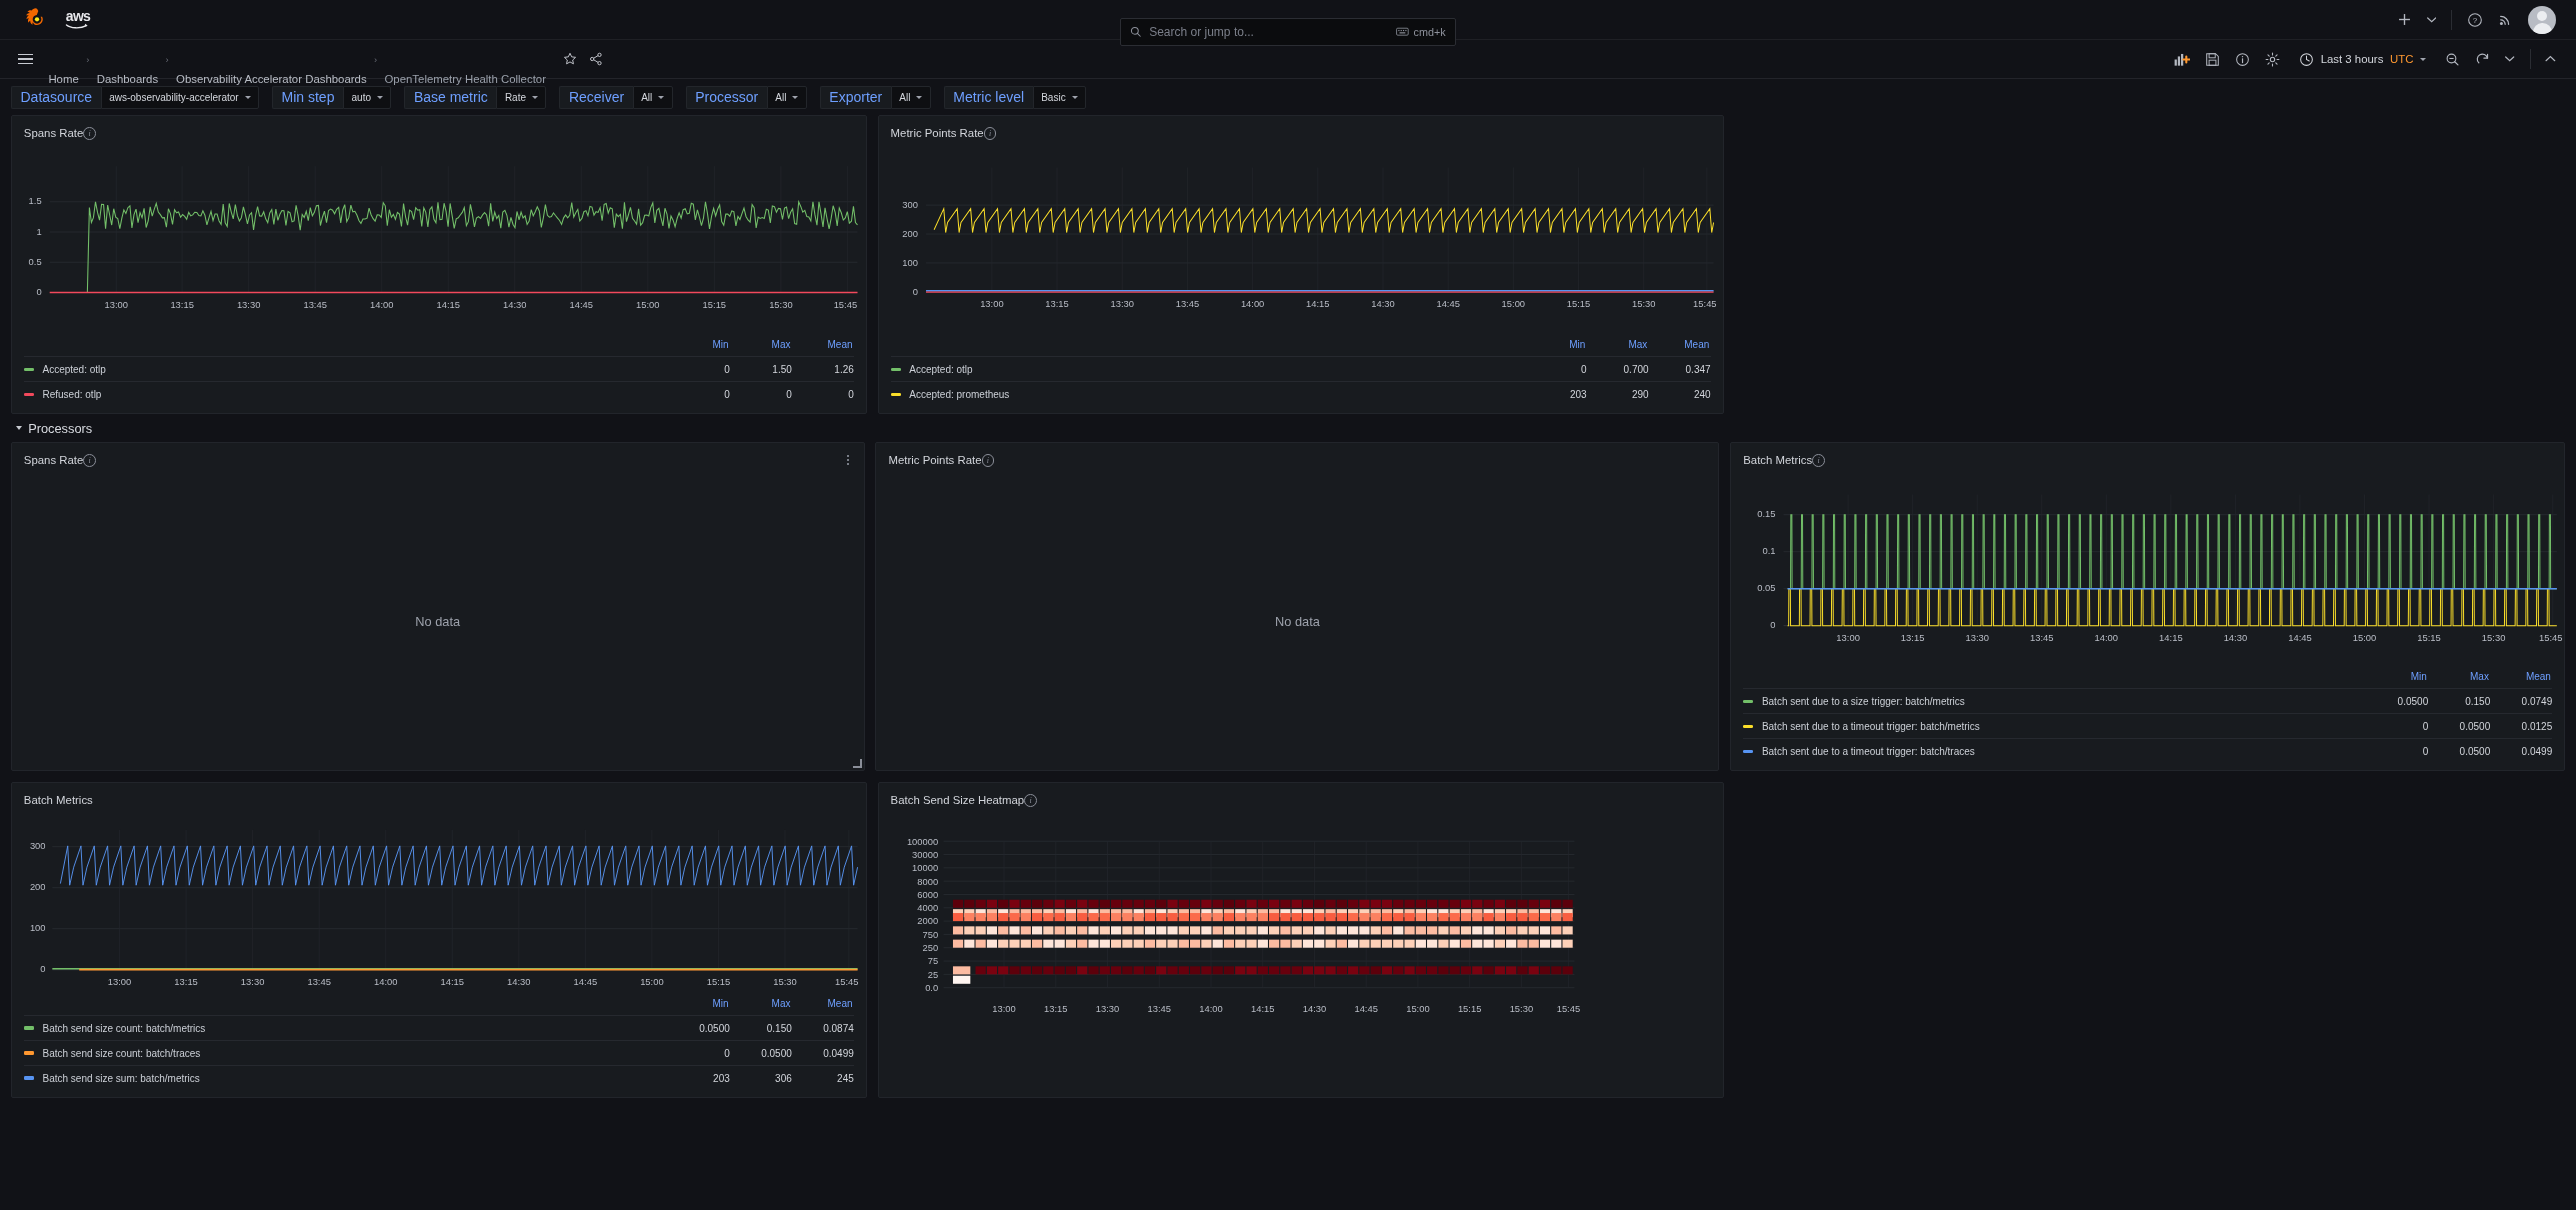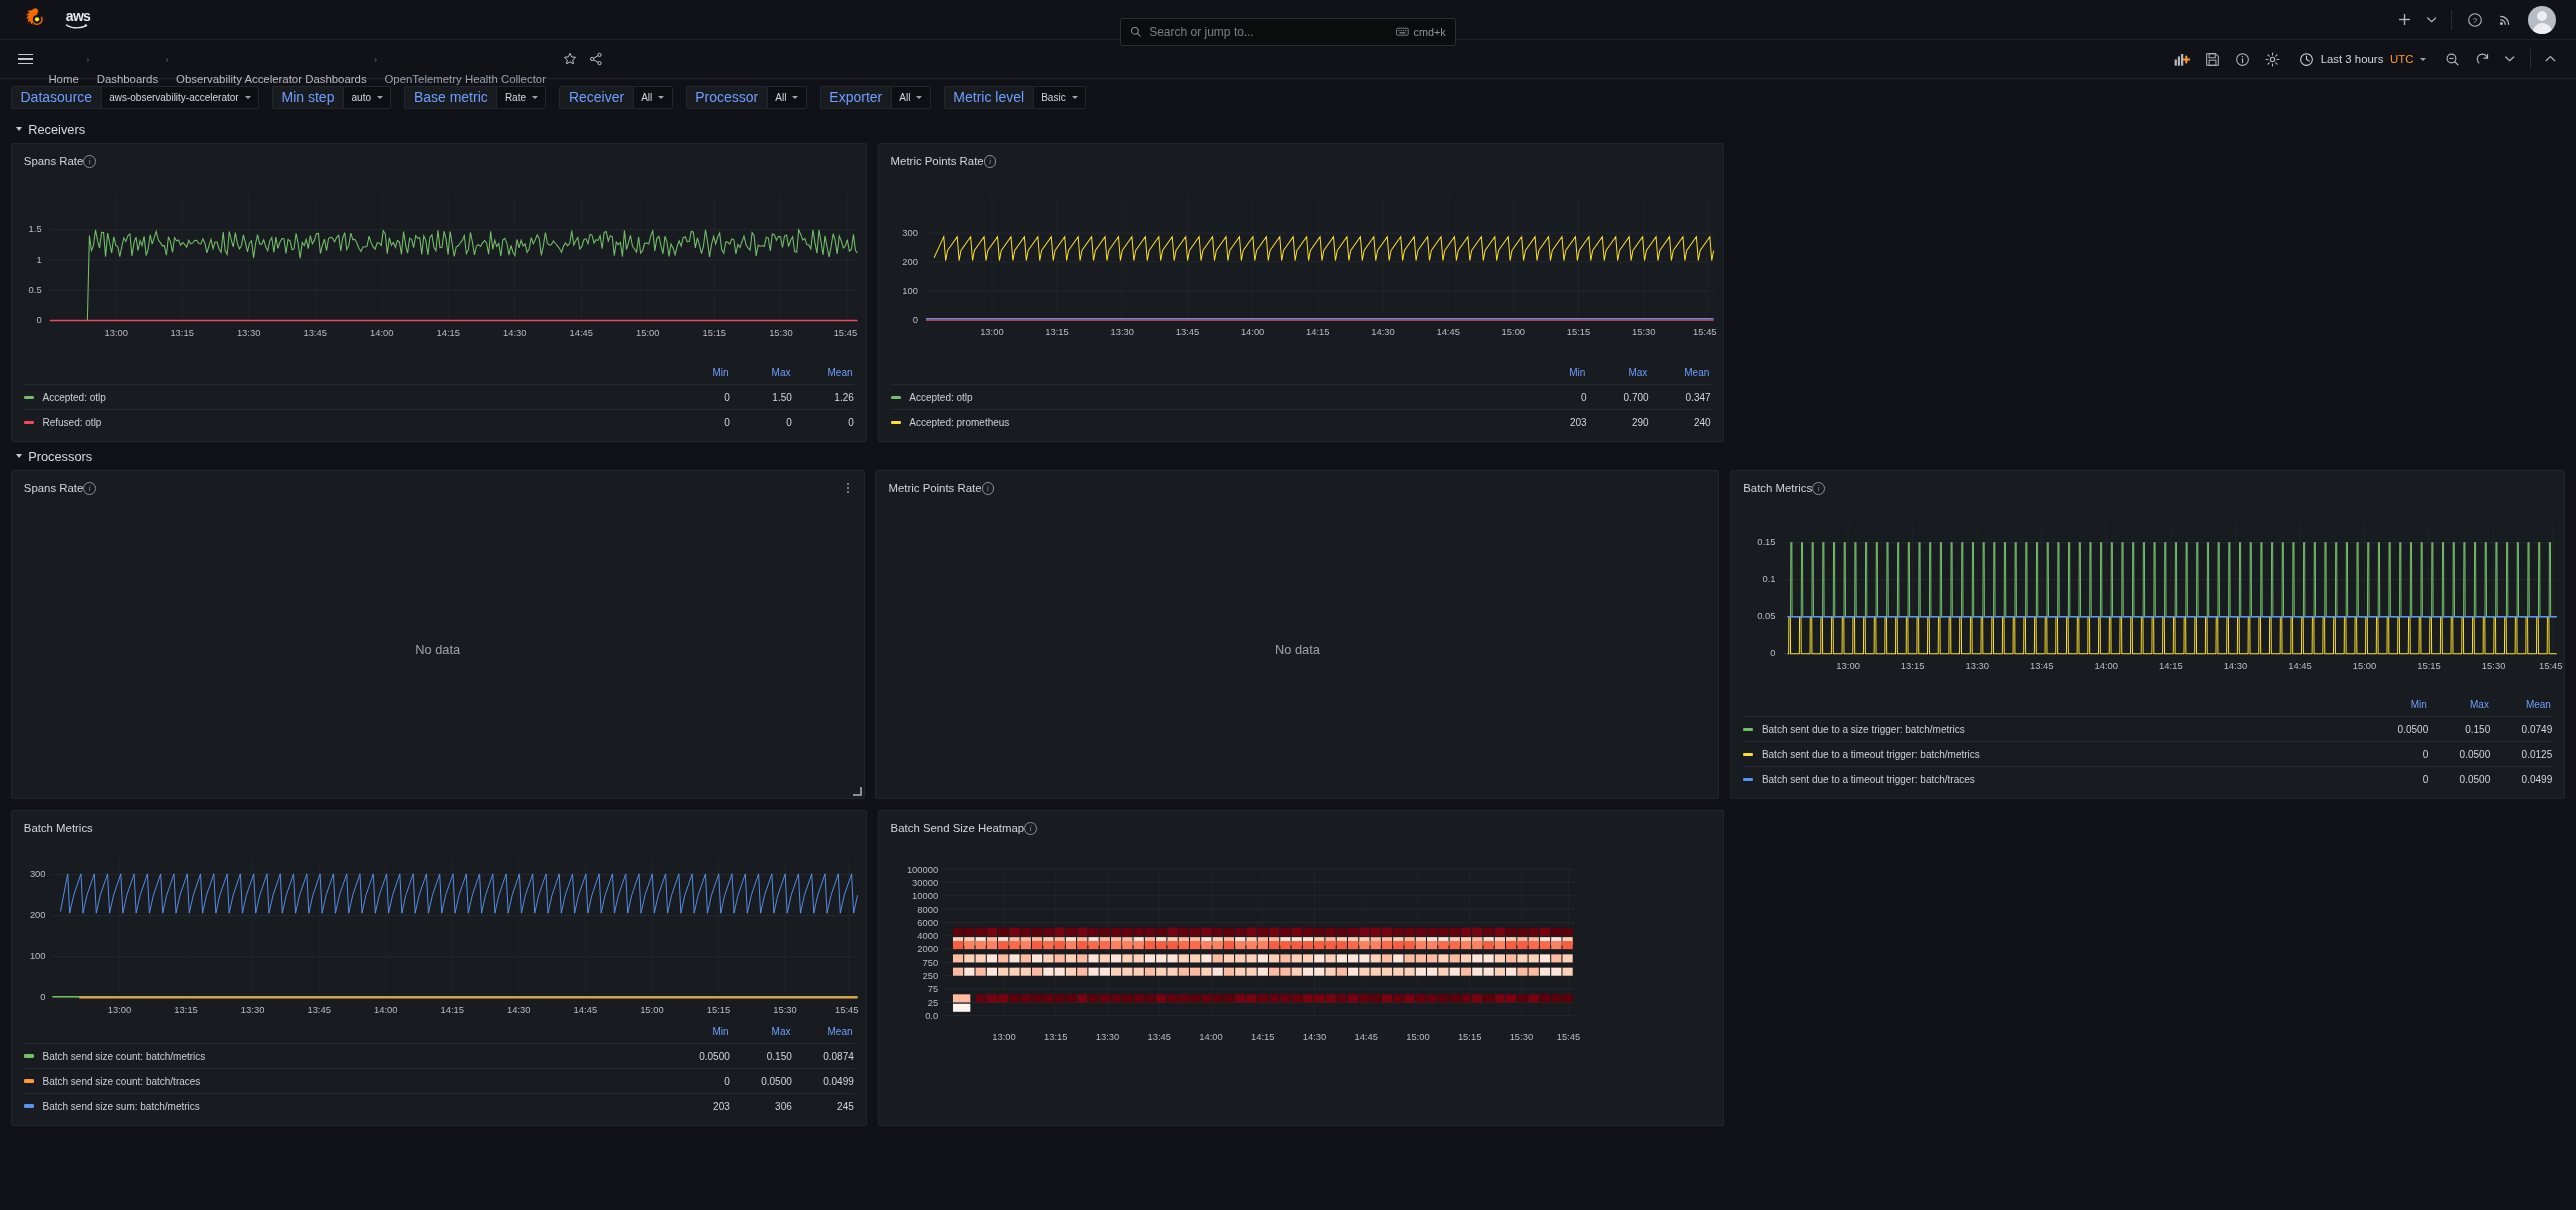--- a/index.html
+++ b/index.html
@@ -348,24 +348,20 @@
       <span class="varlabel">Metric level</span>
       <span class="varvalue">
         <span>Basic</span>
           <span class="caret"></span>
       </span>
     </div>
   </div>
 
   <div class="board">
 
-    <div class="rowheader">
-      <span class="chev"></span>
-      <span class="rowtitle">Receivers</span>
-    </div>
 
     <div class="grid">
 
       <div class="panel" style="width:856px;height:299px;">
         <div class="phead">
           <span class="ptitle">Spans Rate</span>
           <span class="infoi">i</span>
         </div>
         <div class="pbody">
           <svg class="chartsvg" width="855" height="168" viewBox="0 0 1272 250">

